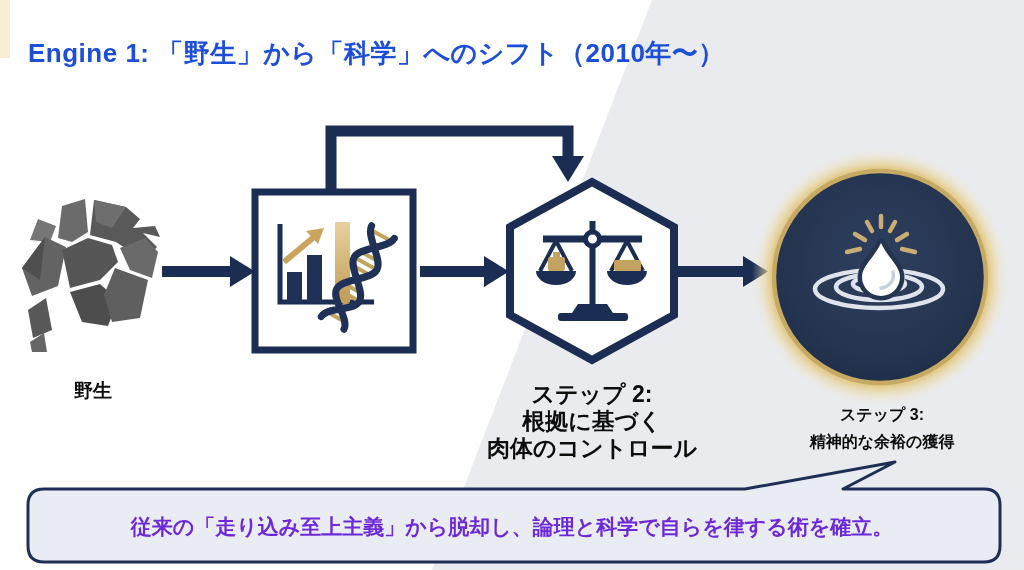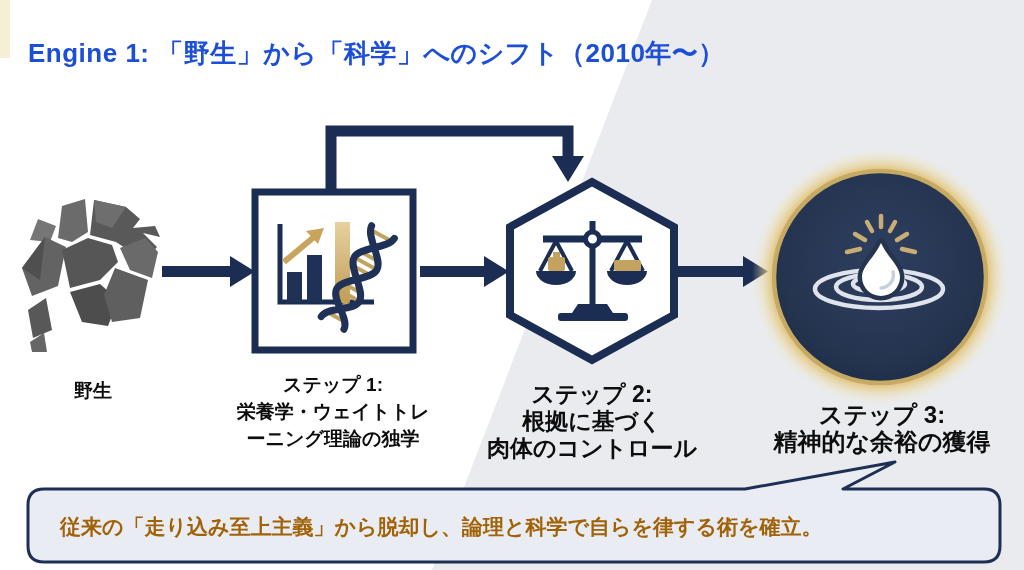--- a/index.html
+++ b/index.html
@@ -18,24 +18,24 @@
     font-size:26px;font-weight:700;color:#1d4ed8;letter-spacing:.5px;margin-top:23px;
   }
   svg.diagram{position:absolute;left:0;top:0;}
   .node-label{
     position:absolute;text-align:center;font-weight:700;color:#0d0d0d;
     white-space:pre-line;
   }
   .lbl-wild{left:33px;top:378px;width:120px;font-size:19px;}
   .lbl-step1{left:203px;top:371px;width:260px;font-size:19px;line-height:27px;}
   .lbl-step2{left:462px;top:381px;width:260px;font-size:23px;line-height:27px;}
-  .lbl-step3{left:752px;top:401px;width:260px;font-size:24px;line-height:27px;}
+  .lbl-step3{left:752px;top:401px;width:260px;font-size:16px;line-height:27px;}
   .callout-text{
-    position:absolute;left:60px;top:513px;width:904px;
-    font-size:21px;font-weight:700;color:#a16207;
+    position:absolute;left:60px;top:513px;width:904px;text-align:center;
+    font-size:21px;font-weight:700;color:#6d28d9;
   }
 </style>
 </head>
 <body>
 
 <div class="slide">
 
   <div class="bg-diagonal"></div>
   <div class="accent-bar"></div>
 
@@ -164,23 +164,20 @@
         <path d="M 881 243 C 874 258 862 266 862 277 a 19 19 0 0 0 38 0 C 900 266 888 258 881 243 Z" fill="#253550" stroke="#253550" stroke-width="9" stroke-linejoin="round"></path>
         <path d="M 881 243 C 874 258 862 266 862 277 a 19 19 0 0 0 38 0 C 900 266 888 258 881 243 Z" fill="#ffffff"></path>
         <path d="M 893 272 A 13 13 0 0 1 881 288" fill="none" stroke="#c9d0dd" stroke-width="3.5" stroke-linecap="round"></path>
       </g>
     </g>
 
     <path d="M 44 489 H 745 L 895 462 L 843 489 H 984 Q 1000 489 1000 505 V 546 Q 1000 562 984 562 H 44 Q 28 562 28 546 V 505 Q 28 489 44 489 Z" fill="#e9ecf2" stroke="#1e2f55" stroke-width="3" stroke-linejoin="round"></path>
   </svg>
 
   <div class="node-label lbl-wild">野生</div>
-  <div class="node-label lbl-step1">ステップ 1:
-栄養学・ウェイトトレ
-ーニング理論の独学</div>
   <div class="node-label lbl-step2">ステップ 2:
 根拠に基づく
 肉体のコントロール</div>
   <div class="node-label lbl-step3">ステップ 3:
 精神的な余裕の獲得</div>
 
   <div class="callout-text">従来の「走り込み至上主義」から脱却し、論理と科学で自らを律する術を確立。</div>
 
 </div>
 

